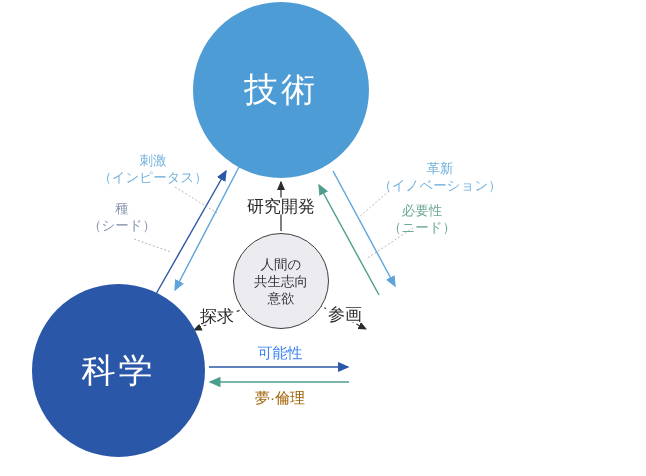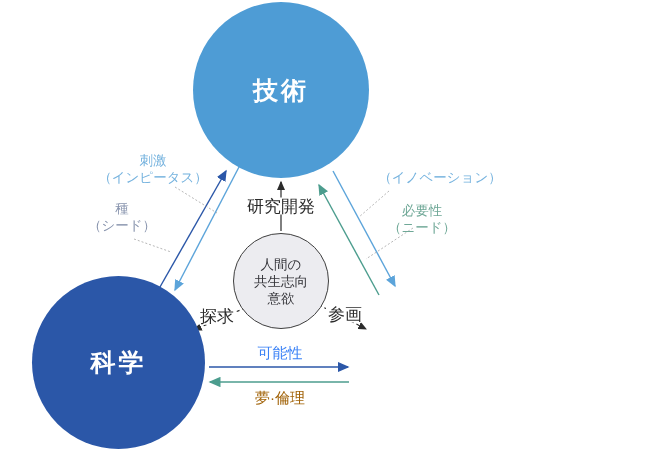--- a/index.html
+++ b/index.html
@@ -5,24 +5,24 @@
   html,body{margin:0;padding:0;background:#fff;}
   .canvas{
     position:relative;width:646px;height:476px;background:#ffffff;overflow:hidden;
     font-family:"Liberation Sans","DejaVu Sans",sans-serif;
   }
   .layer{position:absolute;left:0;top:0;}
   .circle{
     position:absolute;border-radius:50%;display:flex;align-items:center;justify-content:center;
   }
   .circle .big-label{
-    color:#ffffff;font-size:25px;letter-spacing:3px;font-weight:700;
+    color:#ffffff;font-size:34px;letter-spacing:3px;font-weight:400;
   }
   .circle-tech{left:193px;top:2px;width:176px;height:176px;background:#4E9CD5;}
-  .circle-sci{left:32px;top:276px;width:173px;height:173px;background:#2B57A8;}
+  .circle-sci{left:32px;top:284px;width:173px;height:173px;background:#2B57A8;}
   .circle-soc{left:361px;top:290px;width:172px;height:172px;background:#4C9D8E;}
   .circle-center{
     left:233px;top:233px;width:96px;height:96px;background:#ECECF0;
     border:1.5px solid #3F3F3F;box-sizing:border-box;
     flex-direction:column;line-height:17px;
   }
   .circle-center span{color:#333338;font-size:13.5px;}
   .edge-label{
     position:absolute;transform:translate(-50%,-50%);text-align:center;
     font-size:13.5px;line-height:17px;white-space:nowrap;
@@ -96,20 +96,21 @@
     <div>刺激</div>
     <div>（インピータス）</div>
   </div>
 
   <div class="edge-label lbl-seed" style="left:122px;top:217px;">
     <div>種</div>
     <div>（シード）</div>
   </div>
 
   <div class="edge-label lbl-lightblue" style="left:440px;top:177px;">
+    <div>革新</div>
     <div>（イノベーション）</div>
   </div>
 
   <div class="edge-label lbl-teal" style="left:422px;top:219px;">
     <div>必要性</div>
     <div>（ニード）</div>
   </div>
 
   <div class="edge-label lbl-black" style="left:281px;top:206px;">研究開発</div>
 

